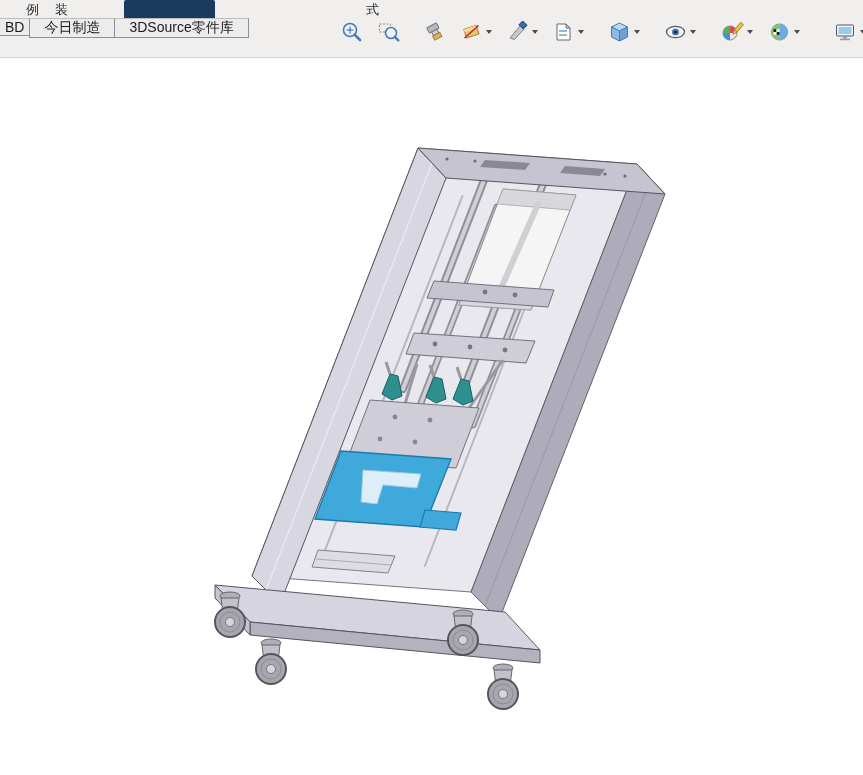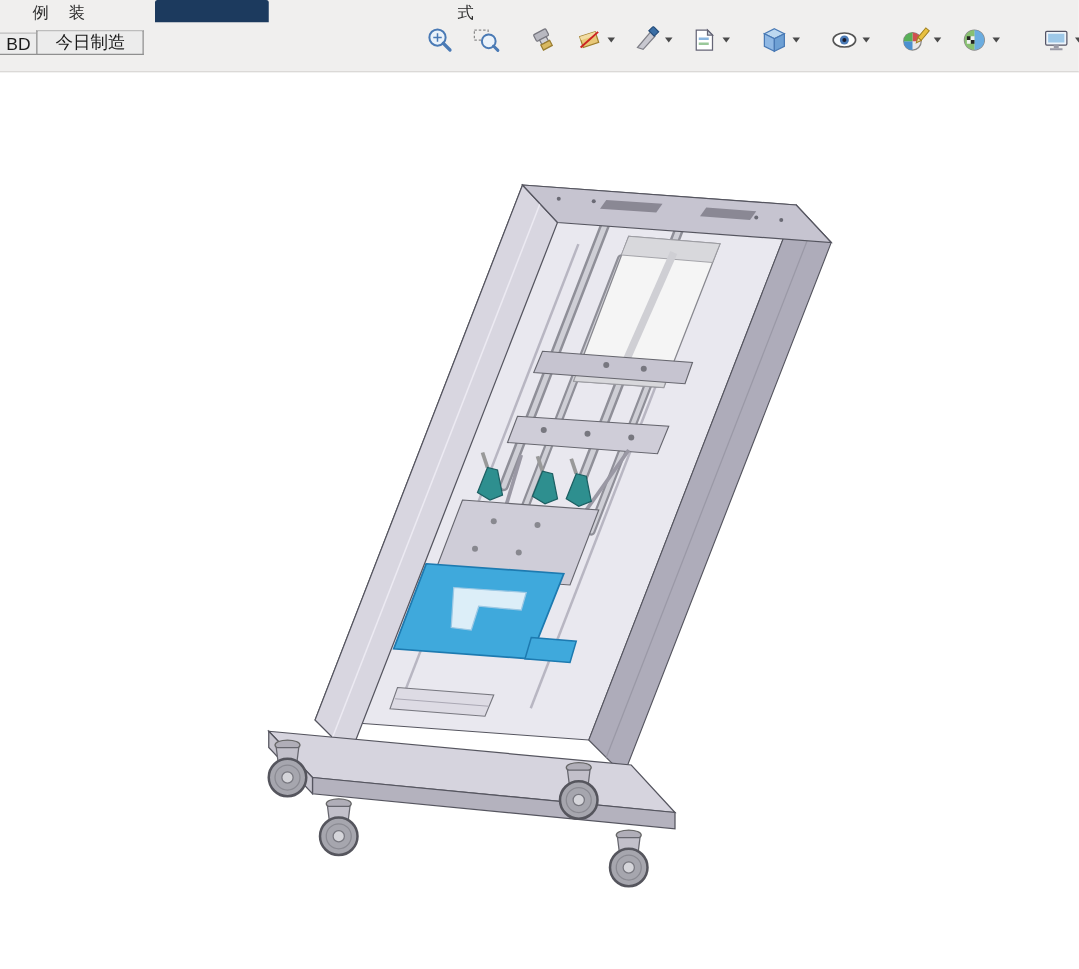--- a/index.html
+++ b/index.html
@@ -4,21 +4,21 @@
 <style>
   html,body{margin:0;padding:0;width:863px;height:775px;overflow:hidden;
     font-family:"Liberation Sans", sans-serif;background:var(--viewport-bg,#fff);}
   .header{position:absolute;left:0;top:0;width:863px;height:57px;
     background:var(--header-bg);border-bottom:1px solid #d4d2d0;}
   .top-strip{position:absolute;left:0;top:0;width:863px;height:18px;overflow:hidden;}
   .frag{position:absolute;top:1px;font-size:13px;color:#2a2a2a;}
   .frag1{left:26px;} .frag2{left:55px;} .frag3{left:366px;}
   .dark-tab{position:absolute;left:124px;top:0;width:91px;height:18px;
     background:var(--selected-tab-bg);border-radius:2px 2px 0 0;}
-  .tab-row{position:absolute;left:0;top:18px;height:26px;display:flex;align-items:flex-end;}
+  .tab-row{position:absolute;left:0;top:18px;height:26px;display:flex;align-items:flex-start;}
   .tab{display:flex;align-items:center;padding:0 14px;font-size:14px;color:var(--tab-text);
     background:var(--tab-bg);border:1px solid var(--tab-border);border-top-color:#bdbdbd;
     margin-left:-1px;white-space:nowrap;cursor:default;}
   .tab-first{padding:0 5px;border-left:none;margin-left:0;}
   .toolbar{position:absolute;left:338px;top:17px;height:30px;display:flex;align-items:center;}
   .tb-btn{display:flex;align-items:center;padding:2px 3px;margin-right:9px;border-radius:3px;}
   .tb-btn svg{display:block;}
   .dd{width:0;height:0;border-left:3.5px solid transparent;border-right:3.5px solid transparent;
     border-top:4px solid #4a4a4a;margin-left:3px;}
   .sp{width:9px;}
@@ -32,20 +32,21 @@
   <div class="top-strip">
     <span class="frag frag1">例</span>
     <span class="frag frag2">装</span>
     <div class="dark-tab"></div>
     <span class="frag frag3">式</span>
   </div>
 
   <div class="tab-row">
     <div class="tab tab-first">BD</div>
     <div class="tab">今日制造</div>
+    <div class="tab">3DSource零件库</div>
   </div>
 
   <div class="toolbar">
     <div class="tb-btn" aria-label="zoom-to-fit">
       <svg width="22" height="22" viewBox="0 0 22 22">
         <circle cx="9" cy="9" r="6.5" fill="#eaf2fa" stroke="#4a7ab5" stroke-width="1.6"></circle>
         <line x1="9" y1="5.6" x2="9" y2="12.4" stroke="#4a7ab5" stroke-width="1.2"></line>
         <line x1="5.6" y1="9" x2="12.4" y2="9" stroke="#4a7ab5" stroke-width="1.2"></line>
         <line x1="13.6" y1="13.6" x2="19" y2="19" stroke="#4a7ab5" stroke-width="2.6" stroke-linecap="round"></line>
       </svg>

